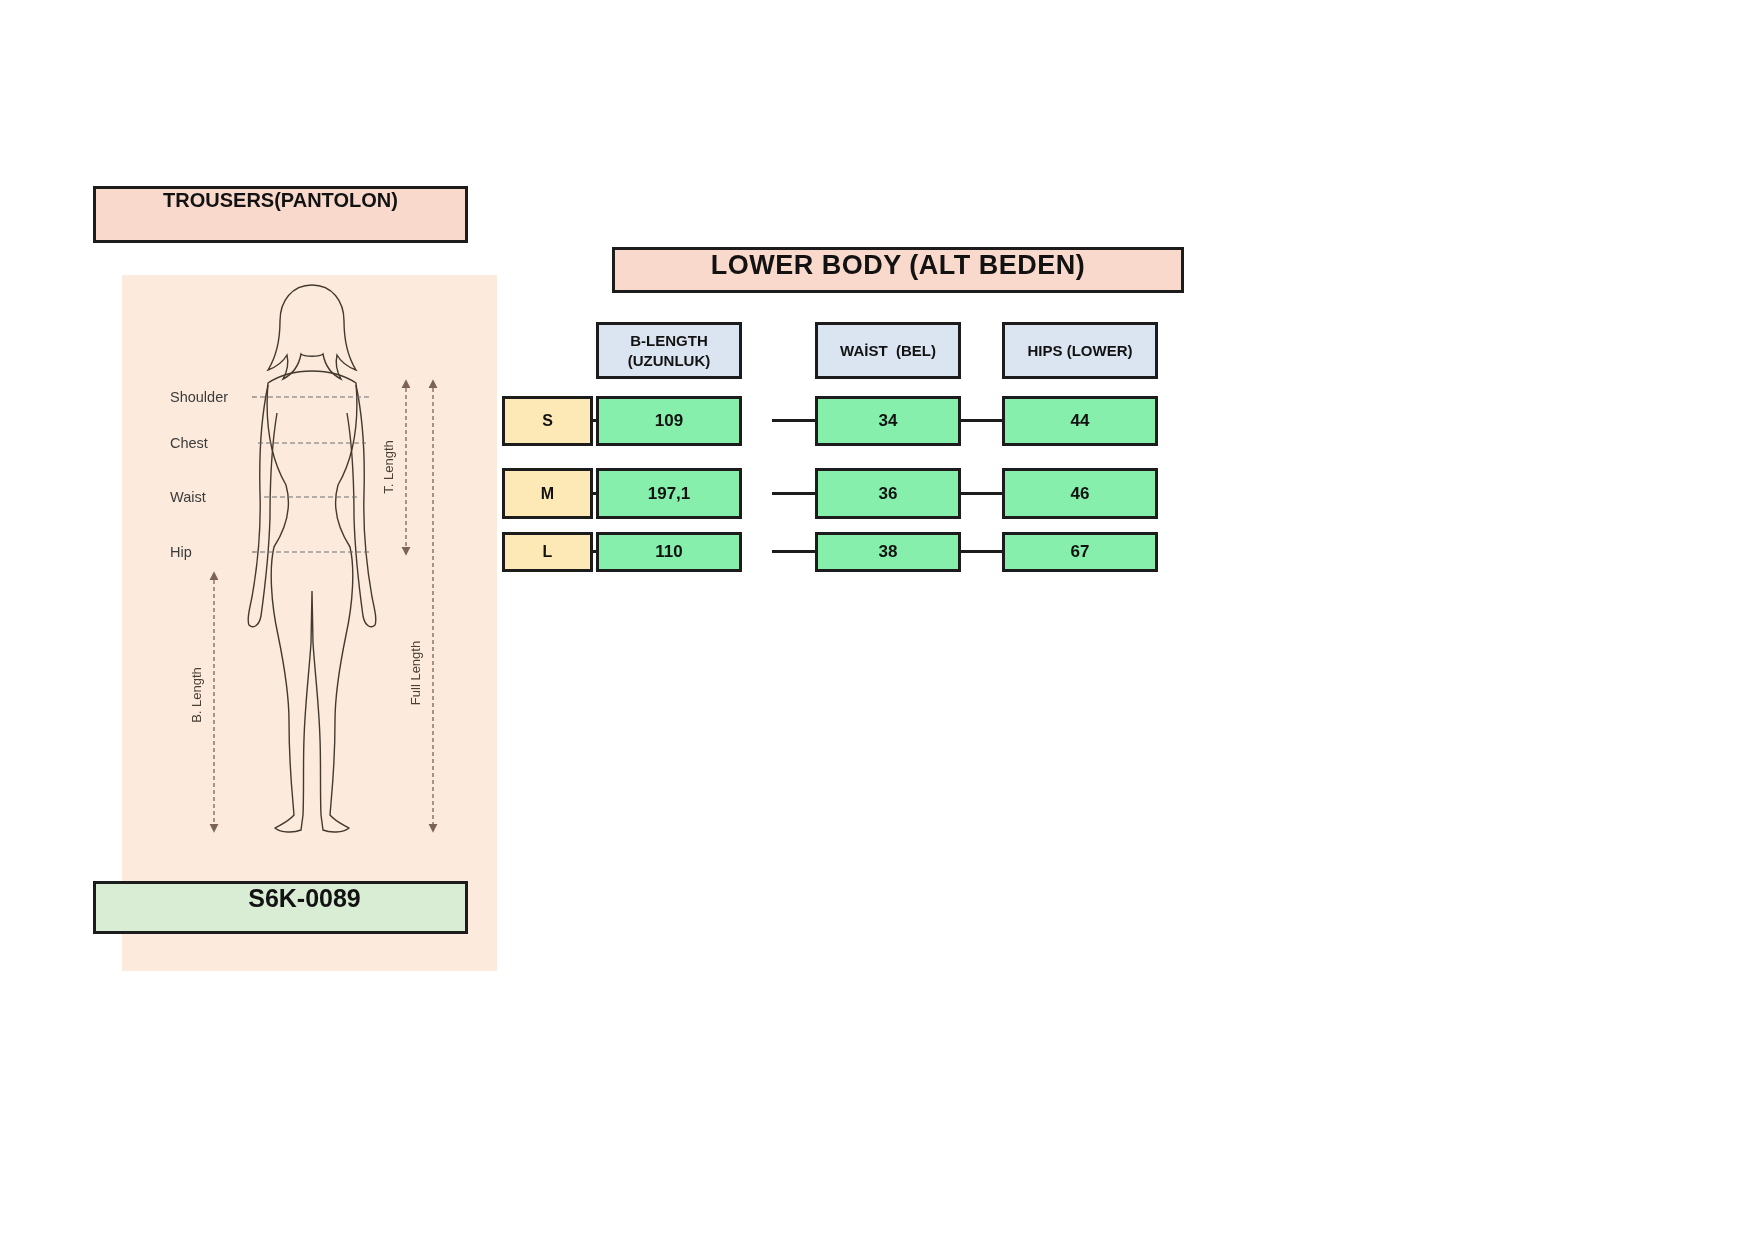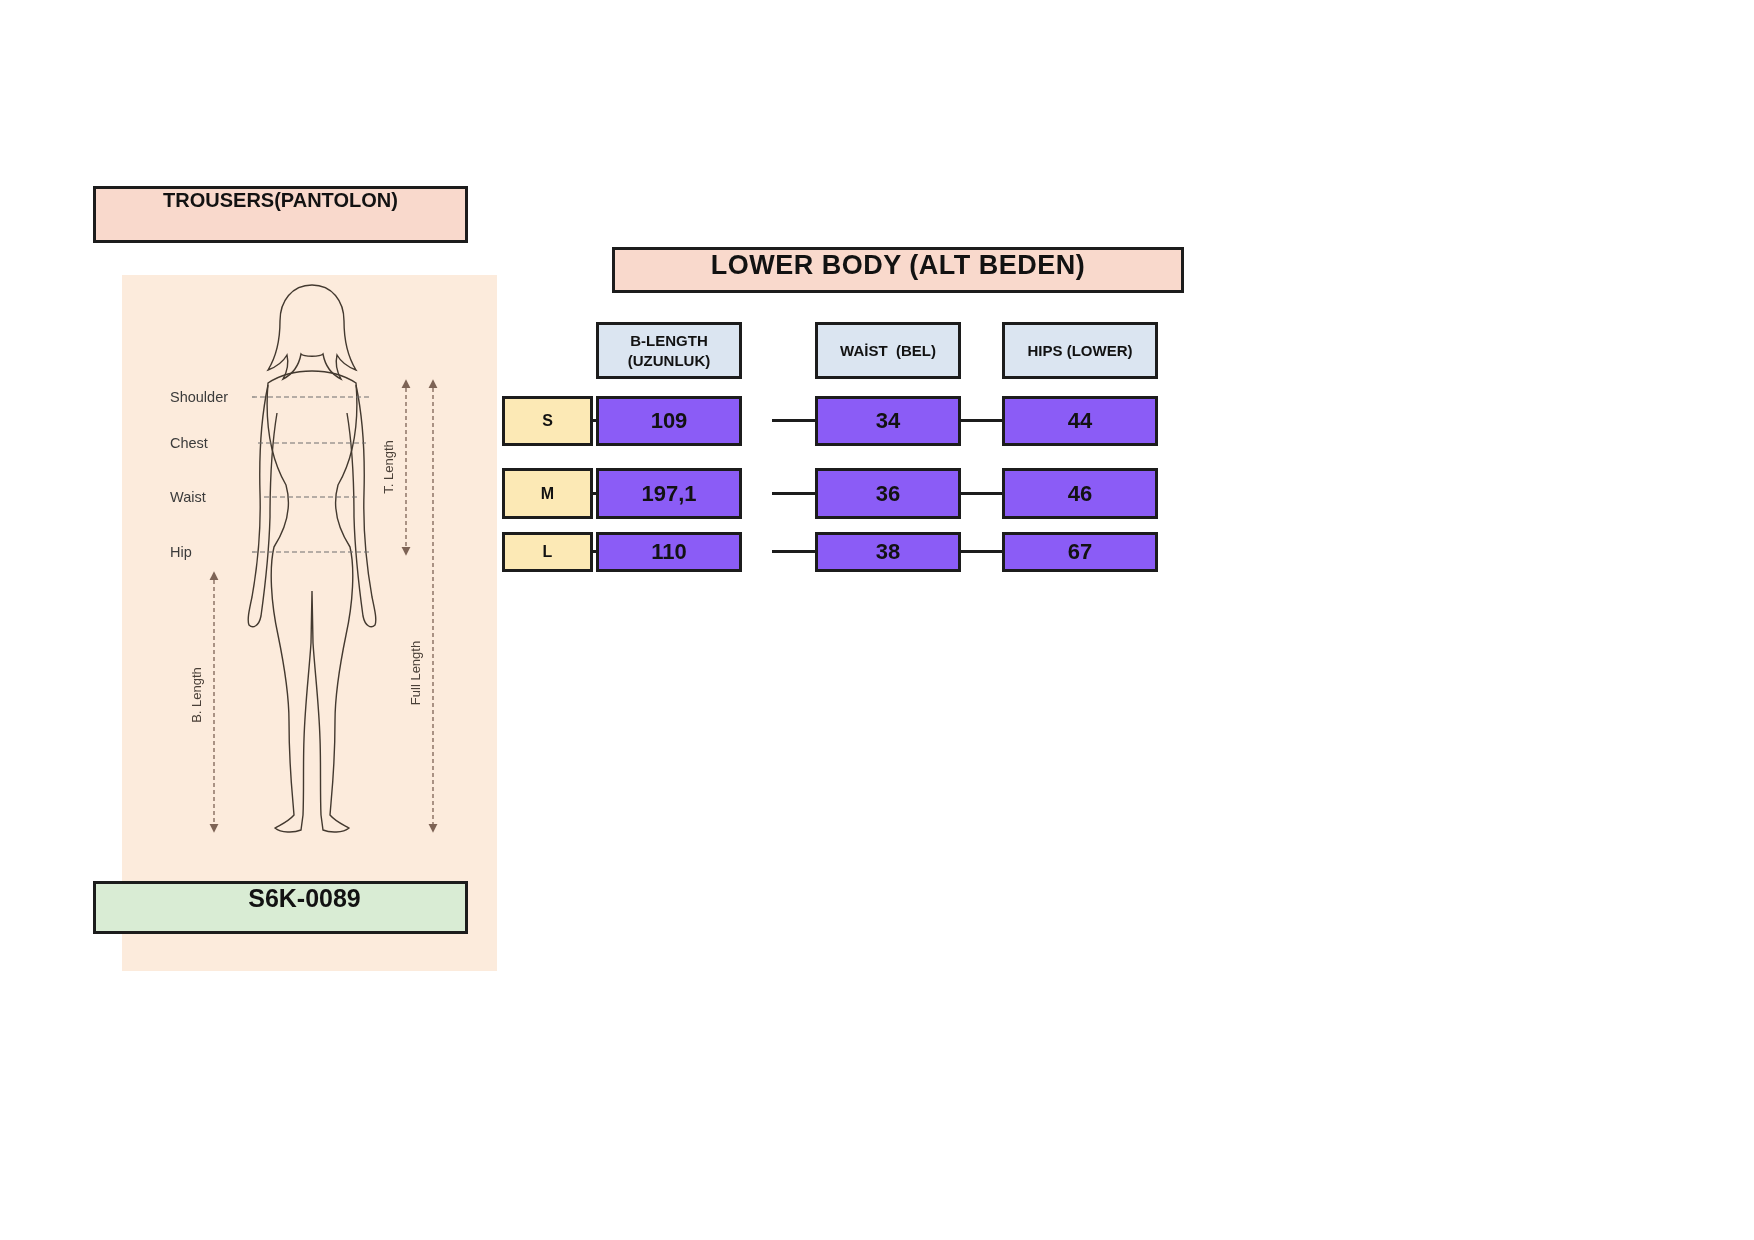--- a/index.html
+++ b/index.html
@@ -51,23 +51,23 @@
   .header-row { top: 322px; height: 57px; }
   .row-0 { top: 396px; height: 50px; }
   .row-1 { top: 468px; height: 51px; }
   .row-2 { top: 532px; height: 40px; }
   .row-3 { top: 598px; height: 62px; }
 
   .cell, .sizebox {
     position: absolute; top: 0; height: 100%;
     box-sizing: border-box;
     border: 3px solid var(--line-black, #1c1c1c);
-    background: #8b5cf6;
+    background: #86efac;
     display: flex; align-items: center; justify-content: center;
-    font-weight: bold; font-size: 22px; color: #121212;
+    font-weight: bold; font-size: 17px; color: #121212;
     text-align: center;
   }
   .c1 { left: 596px; width: 146px; }
   .c2 { left: 815px; width: 146px; }
   .c3 { left: 1002px; width: 156px; }
   .sizebox { left: 502px; width: 91px; background: var(--accent-yellow, #fce9b5); font-size: 16px; }
   .hcell {
     background: var(--accent-blue, #dbe5f1);
     font-size: 15px; line-height: 1.3;
     white-space: pre-wrap; padding: 0 14px;

